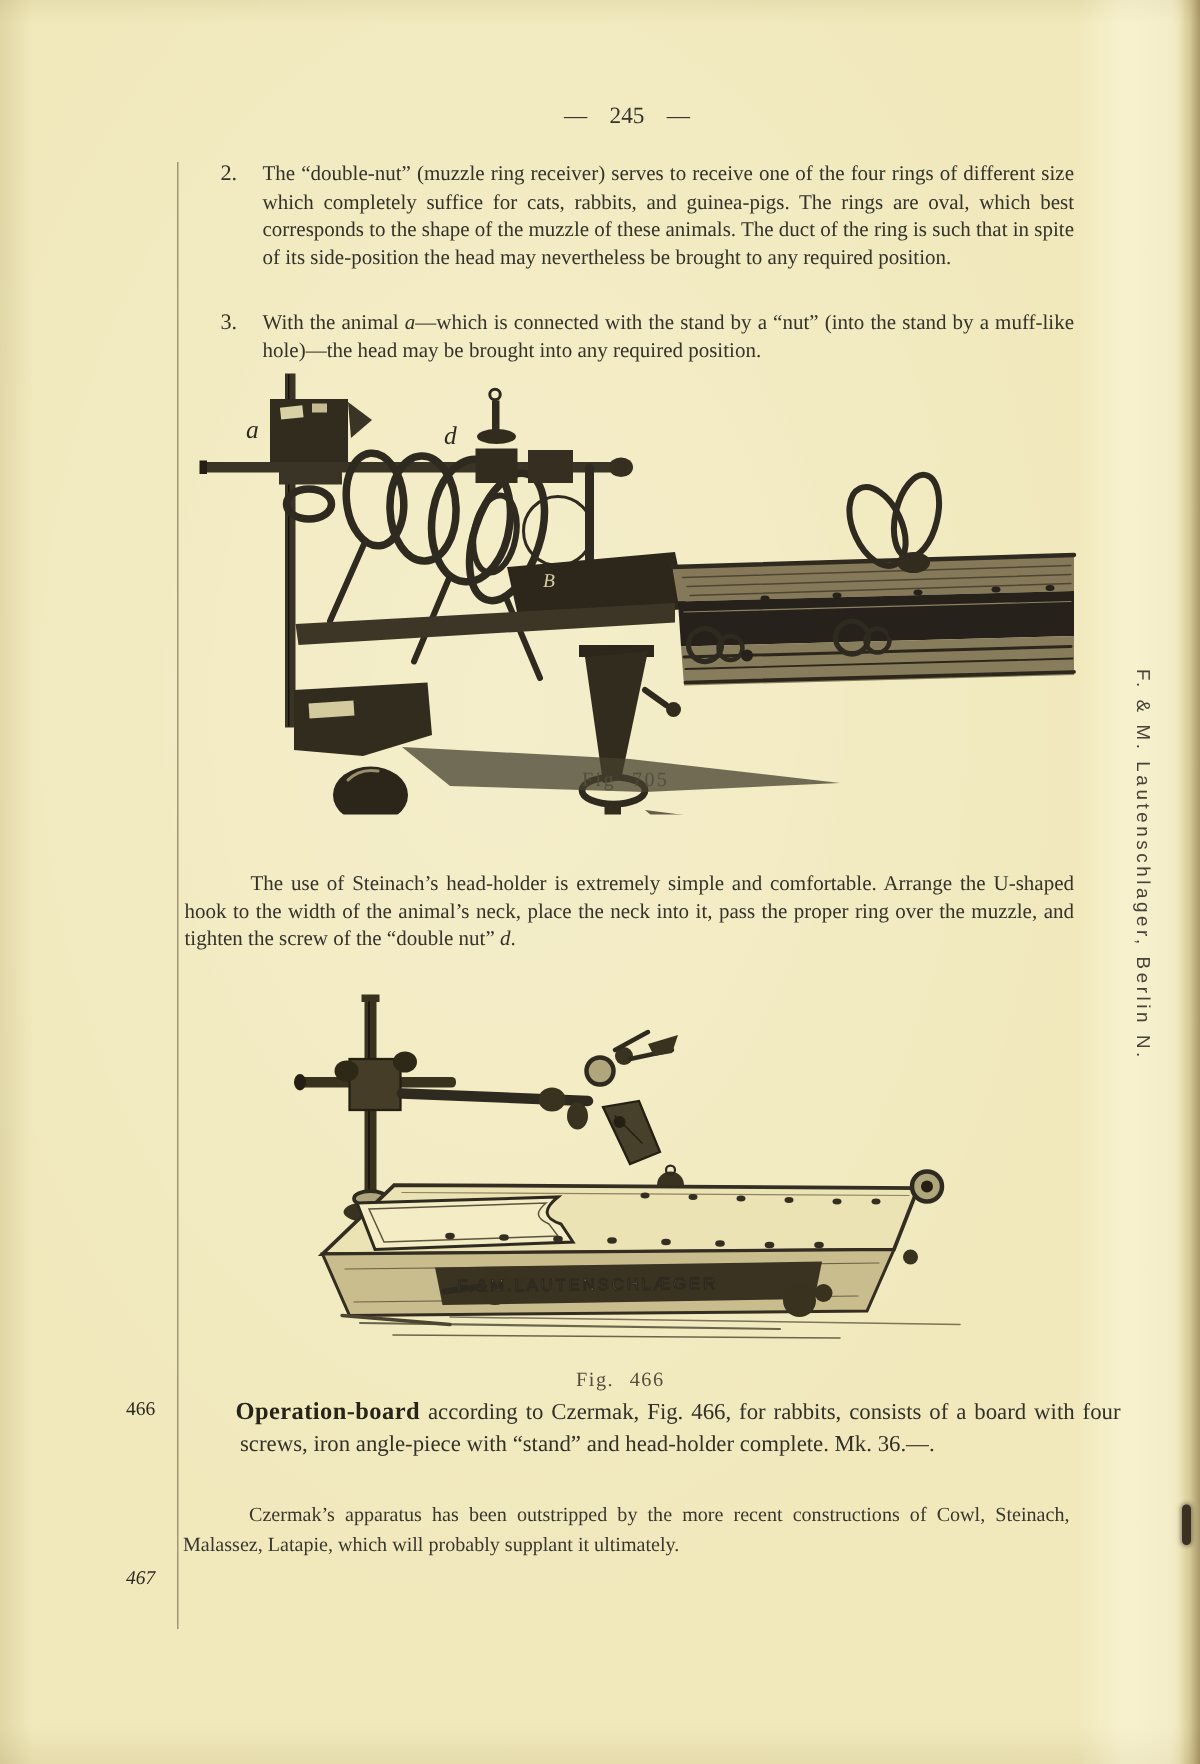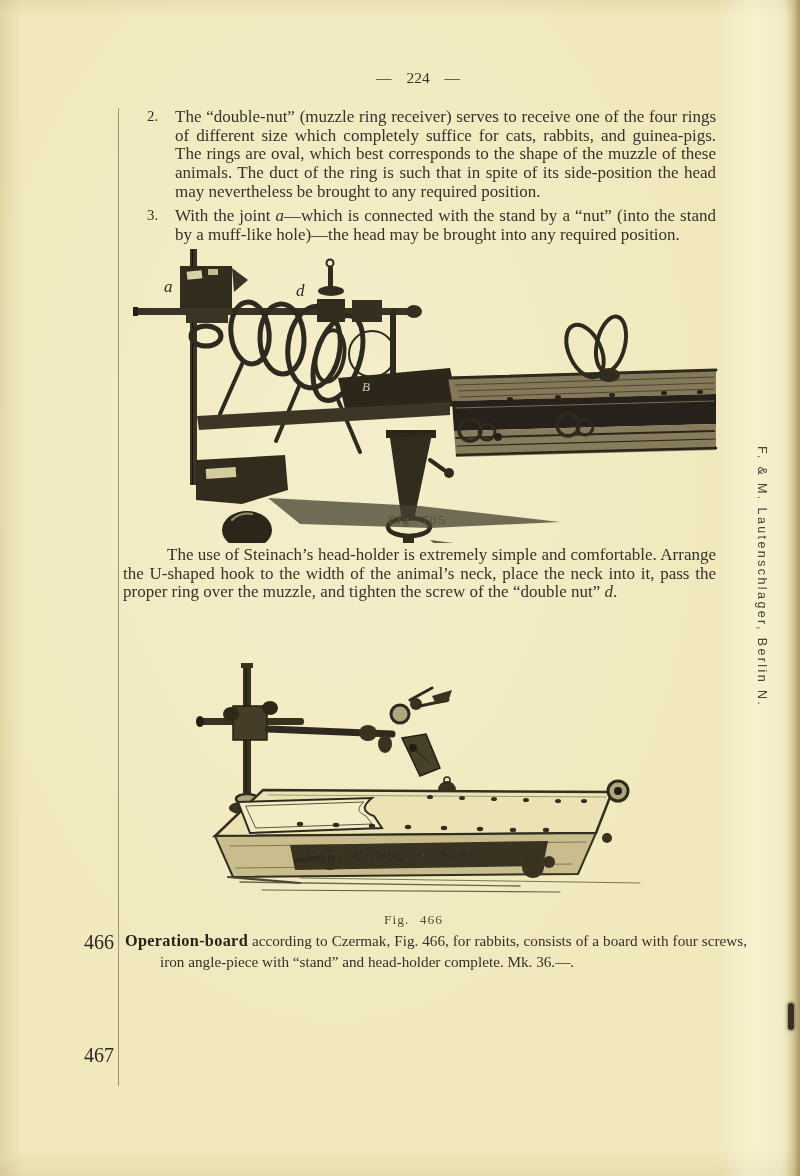--- a/index.html
+++ b/index.html
@@ -10,60 +10,60 @@
       linear-gradient(to right, rgba(140,115,50,0.16) 0px, rgba(140,115,50,0.0) 22px),
       linear-gradient(to right, rgba(0,0,0,0) 718px, rgba(255,252,232,0.40) 748px, rgba(255,252,232,0.40) 780px, rgba(0,0,0,0) 791px),
       linear-gradient(to left, rgba(95,72,20,0.50) 0px, rgba(150,125,60,0.28) 7px, rgba(170,150,85,0.10) 14px, rgba(170,150,85,0.0) 42px),
       linear-gradient(to bottom, rgba(140,115,50,0.10) 0px, rgba(140,115,50,0.0) 16px),
       linear-gradient(to top, rgba(140,115,50,0.12) 0px, rgba(140,115,50,0.0) 26px),
       #f1e9bc;
     font-family:"Liberation Serif","DejaVu Serif",serif;
     color:#33302a;
   }
   .abs{position:absolute;}
-  .body-text{font-size:17px;line-height:18.7px;text-align:justify;color:#35322b;}
+  .body-text{font-size:14px;line-height:18.7px;text-align:justify;color:#35322b;}
   .marker{font-size:14.8px;color:#35322b;}
   .page-number{left:118px;top:69px;width:600px;text-align:center;font-size:15.5px;word-spacing:11px;color:#37332c;}
   .rule-vertical{left:118px;top:108px;width:1.4px;height:978px;background:rgba(92,82,52,0.55);}
   .fig-caption{font-size:13.5px;letter-spacing:1.5px;word-spacing:6px;color:#554e3c;}
   .fig-label{font-style:italic;font-size:17px;color:#2e2a22;}
-  .catalog-num{font-size:20px;color:#2c2922;}
+  .catalog-num{font-size:13px;color:#2c2922;}
   .catalog-text{font-size:15.2px;line-height:21.2px;text-align:justify;color:#33302a;
     padding-left:35px;text-indent:-35px;}
-  .catalog-name{font-weight:bold;font-size:16.3px;letter-spacing:0.3px;color:#262319;}
+  .catalog-name{font-weight:bold;font-size:16.3px;letter-spacing:0.3px;color:#262319;margin-left:32px;}
   .small-note{font-size:13.4px;line-height:19.6px;text-align:justify;text-indent:44px;color:#3a362e;}
-  .indent-para{text-indent:44px;}
+  .indent-para{text-indent:44px;margin-top:35px;}
   .sidebar-vertical{
     left:755px;top:446px;writing-mode:vertical-rl;
     font-family:"Liberation Sans","DejaVu Sans",sans-serif;
     font-size:12.5px;letter-spacing:2.4px;color:#47423a;white-space:nowrap;
   }
   .edge-blob{left:788px;top:1003px;width:6px;height:27px;background:#3a3122;border-radius:3px;
     box-shadow:0 0 3px 1px rgba(58,49,34,0.5);}
   .var-italic{font-style:italic;}
   svg{display:block;}
   svg text{font-family:"Liberation Sans","DejaVu Sans",sans-serif;}
 </style>
 </head>
 <body>
 
 <div class="page">
 
-  <div class="abs page-number">— 224 —</div>
+  <div class="abs page-number">— 245 —</div>
 
   <div class="abs rule-vertical"></div>
 
   <div class="abs marker" style="left:147px;top:108px;">2.</div>
   <div class="abs body-text" style="left:175px;top:108px;width:541px;">
     <span>The “double-nut” (muzzle ring receiver) serves to receive one of the four rings of different size which completely suffice for cats, rabbits, and guinea-pigs. The rings are oval, which best corresponds to the shape of the muzzle of these animals. The duct of the ring is such that in spite of its side-position the head may nevertheless be brought to any required position.</span>
   </div>
 
   <div class="abs marker" style="left:147px;top:207px;">3.</div>
   <div class="abs body-text" style="left:175px;top:207px;width:541px;">
-    <span>With the joint </span><span class="var-italic">a</span><span>—which is connected with the stand by a “nut” (into the stand by a muff-like hole)—the head may be brought into any required position.</span>
+    <span>With the animal </span><span class="var-italic">a</span><span>—which is connected with the stand by a “nut” (into the stand by a muff-like hole)—the head may be brought into any required position.</span>
   </div>
 
   <svg class="abs" style="left:125px;top:243px;" width="600" height="300" viewBox="125 243 600 300">
     <g stroke="#2f2a1f" fill="none" stroke-linecap="round">
 
       <rect x="190" y="249" width="7" height="236" fill="#3a3426" stroke="none"></rect>
       <line x1="192.5" y1="250" x2="192.5" y2="484" stroke="#15120c" stroke-width="1"></line>
 
       <rect x="180" y="266" width="52" height="46" fill="#322c1f" stroke="none"></rect>
       <rect x="187" y="271" width="15" height="8" fill="#d9d1a6" stroke="none" transform="rotate(-6 194 275)"></rect>
@@ -241,20 +241,21 @@
       <text x="305" y="861" font-size="11" letter-spacing="2" fill="#e8e0b4" transform="rotate(-0.6 305 861)">F.&amp;M.LAUTENSCHLÆGER</text>
     </g>
   </svg>
   <div class="abs fig-caption" style="left:384px;top:912px;letter-spacing:1px;">Fig. 466</div>
 
   <div class="abs catalog-num" style="left:84px;top:931px;">466</div>
   <div class="abs catalog-text" style="left:125px;top:930px;width:587px;">
     <span class="catalog-name">Operation-board</span><span> according to Czermak, Fig. 466, for rabbits, consists of a board with four screws, iron angle-piece with “stand” and head-holder complete.  Mk. 36.—.</span>
   </div>
 
-
-  <div class="abs catalog-num" style="left:84px;top:1044px;">467</div>
+  <div class="abs small-note" style="left:122px;top:1000px;width:591px;">Czermak’s apparatus has been outstripped by the more recent constructions of Cowl, Steinach, Malassez, Latapie, which will probably supplant it ultimately.</div>
+
+  <div class="abs catalog-num" style="left:84px;top:1044px;font-style:italic;">467</div>
 
   <div class="abs sidebar-vertical">F. &amp; M. Lautenschlager, Berlin N.</div>
 
   <div class="abs edge-blob"></div>
 
 </div>
 
 </body></html>

